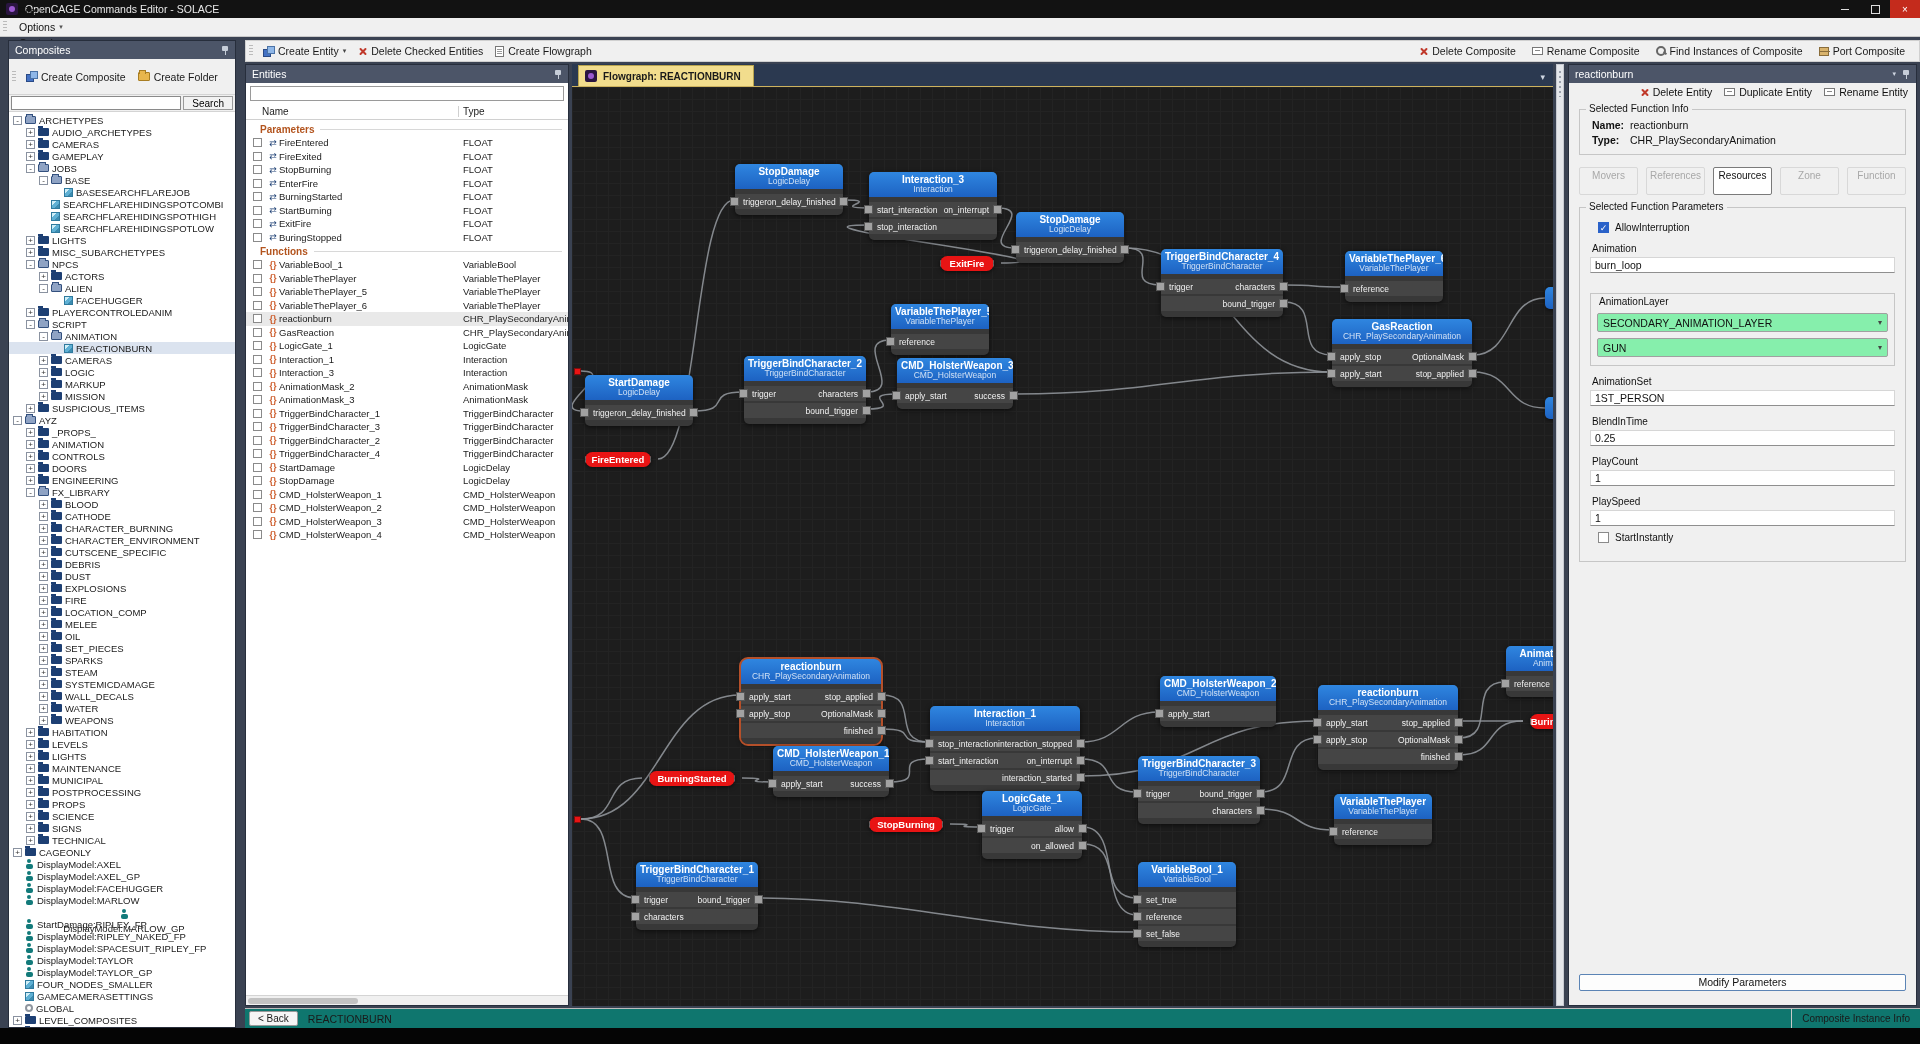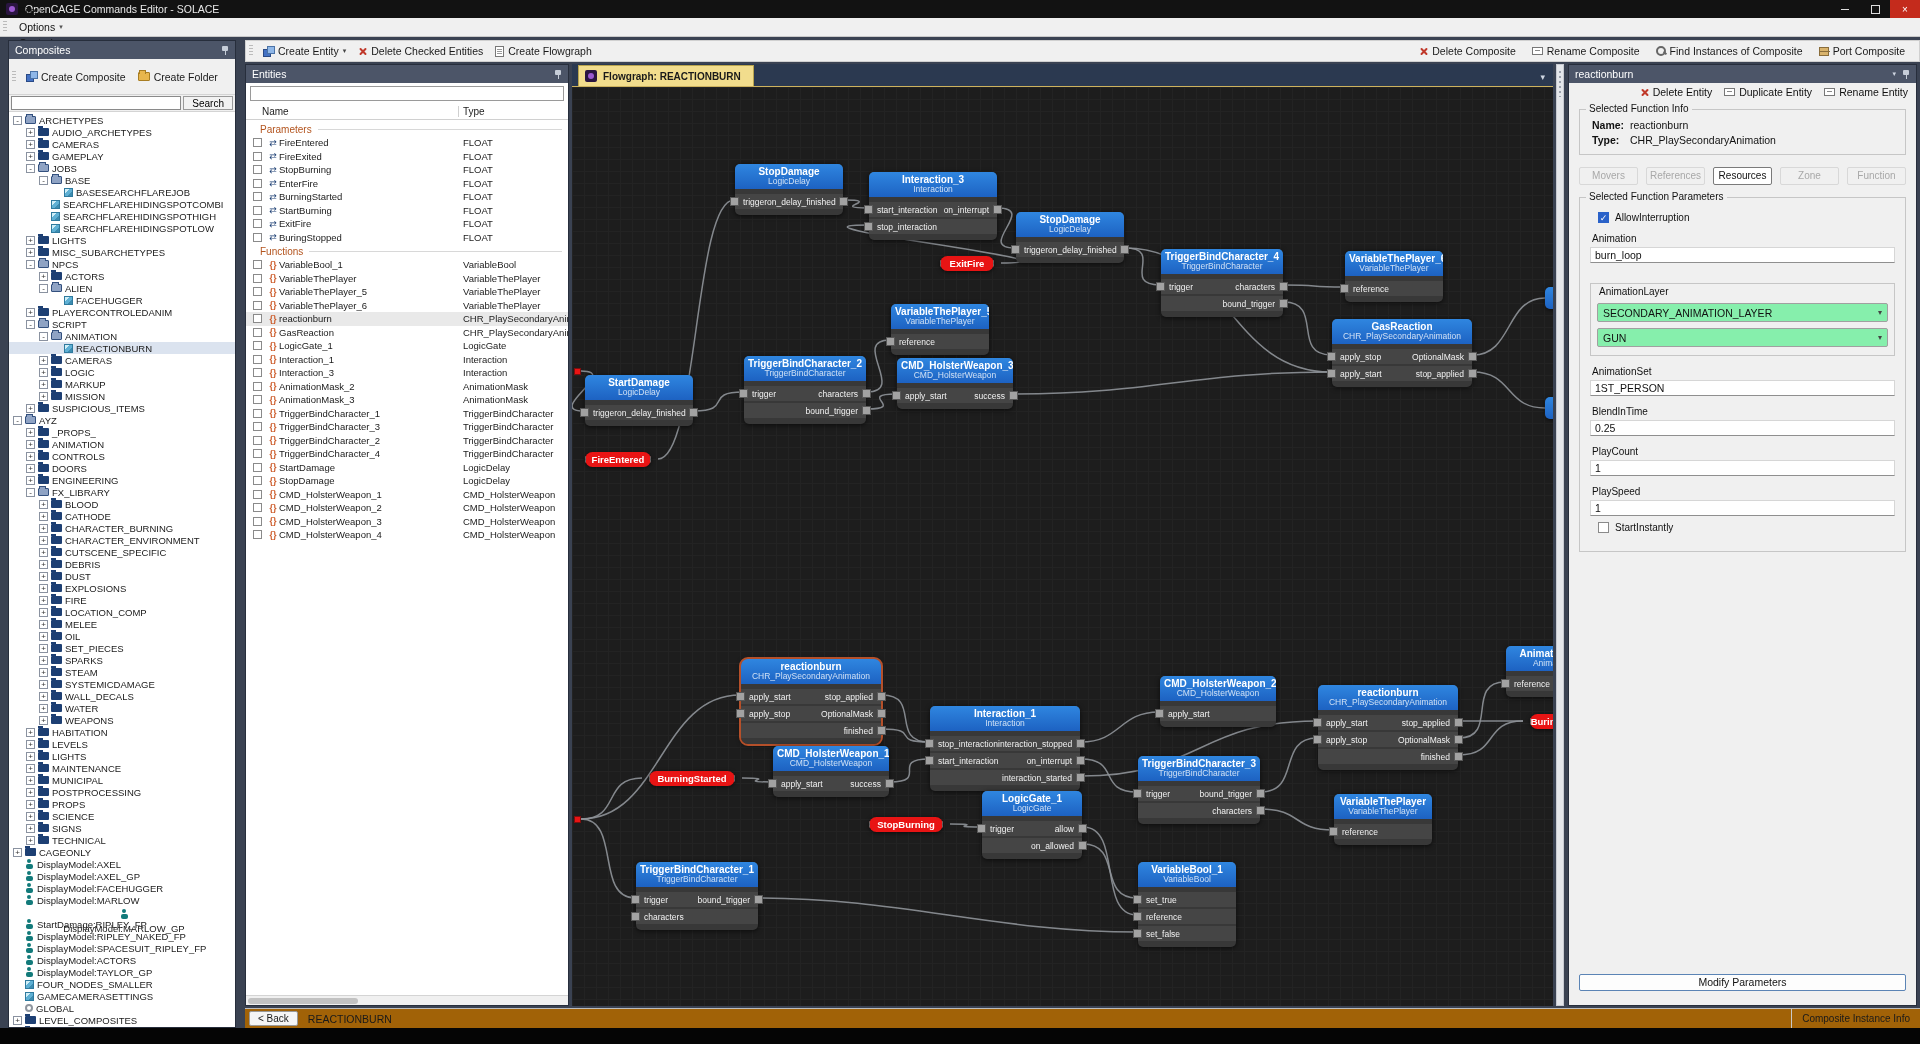--- a/index.html
+++ b/index.html
@@ -73,21 +73,21 @@
   #midtool .right{margin-left:auto;display:flex;align-items:center;gap:4px;padding-right:8px}
   
   #entities{left:245px;top:64px;width:324px;height:942px;display:flex;flex-direction:column}
   .filterrow{padding:3px 4px;background:#fff}
   .filterbox{width:100%;height:15px;border:1px solid #9a9a9a;background:#fff}
   .thead{display:flex;font-size:10px;color:#222;border-bottom:1px solid #d0d0d0;padding:2px 0}
   .thead .c1{width:212px;padding-left:16px}
   .thead .c2{flex:1;border-left:1px solid #d0d0d0;padding-left:4px}
   #erows{flex:1;overflow:hidden;padding-top:2px}
   .egroup{display:flex;align-items:center;gap:6px;height:14px;padding-left:14px}
-  .egroup span{font-size:10px;color:#b3541e;font-weight:normal}
+  .egroup span{font-size:10px;color:#b3541e;font-weight:bold}
   .egroup i{flex:1;height:1px;background:#d8d8d8;margin-right:6px}
   .erow{height:13.5px;display:flex;align-items:center;font-size:9.5px;color:#1a1a1a;white-space:nowrap}
   .erow.sel{background:#e9e9e9}
   .ecb{width:9px;height:9px;border:1px solid #8a8a8a;background:#fff;margin:0 5px 0 7px;flex:none}
   .eic{width:12px;flex:none;text-align:center;font-size:9px}
   .eic.swap{color:#1d3f73}
   .eic.braces{color:#cc5a28;font-weight:bold}
   .ename{width:184px;overflow:hidden}
   .etype{flex:1;overflow:hidden;color:#222}
   .hscroll{height:10px;background:#f0f0f0;border-top:1px solid #d4d4d4;position:relative}
@@ -122,37 +122,37 @@
   
   #inspector{left:1568px;top:64px;width:349px;height:942px;background:#f0f0f0;display:flex;flex-direction:column}
   #inspector .phead{flex:none}
   .iactions{display:flex;justify-content:flex-end;gap:12px;padding:3px 8px;font-size:10.5px;color:#111;background:#f0f0f0}
   .iact{display:flex;align-items:center;gap:4px}
   .gbox{position:relative;border:1px solid #c6c6c6;margin:8px 10px 0;padding:8px 8px 6px;background:#f0f0f0}
   .glabel{position:absolute;top:-7px;left:6px;background:#f0f0f0;padding:0 3px;font-size:10px;color:#111}
   .irow{font-size:10.5px;color:#111;padding:1px 0 2px 4px}
   .irow b{display:inline-block;width:38px;font-weight:bold}
   .itabs{display:flex;gap:8px;margin:12px 10px 0}
-  .itab{flex:1;height:18px;font-size:10px;text-align:center;line-height:16px;border:1px solid #d8d8d8;background:#f0f0f0;color:#a8a8a8;border-radius:2px}
+  .itab{flex:1;height:28px;font-size:10px;text-align:center;line-height:16px;border:1px solid #d8d8d8;background:#f0f0f0;color:#a8a8a8;border-radius:2px}
   .itab.active{background:#fff;border:1px solid #7a7a7a;color:#111}
   .params{margin-top:12px;padding-bottom:14px}
   .cbrow{display:flex;align-items:center;gap:6px;font-size:10px;color:#111;margin:6px 0 4px 10px}
   .cb{width:11px;height:11px;border:1px solid #8a8a8a;background:#fff;font-size:9px;line-height:10px;text-align:center;color:#fff;flex:none}
   .cb.checked{background:#2a62c9;border-color:#2a62c9}
   .field{margin:10px 2px 0 2px}
   .flabel{font-size:10px;color:#111;margin:0 0 3px 2px}
   .tinput{height:16px;background:#fff;border:1px solid #d6d6d6;border-bottom:1px solid #8f8f8f;font-size:10.5px;color:#111;padding:1px 4px;line-height:13px}
   .subbox{margin:20px 2px 0;padding:2px 6px 8px}
   .select{height:19px;background:#86efac;border:1px solid #a0a0a0;border-radius:2px;display:flex;align-items:center;justify-content:space-between;font-size:10.5px;color:#111;padding:0 5px;margin-top:6px}
   .select .car{font-size:8px;color:#444}
   .modify{position:absolute;left:10px;right:10px;bottom:14px;height:17px;border:1px solid #5b84b5;background:#fdfdfd;border-radius:2px;text-align:center;font-size:10.5px;line-height:15px;color:#111}
   .vsplit{position:absolute;left:1556px;top:64px;width:8px;height:942px;background:#e4e6ea;border:1px solid #c7cad1}
   .vsplit::after{content:"";position:absolute;left:2px;top:6px;width:2px;height:26px;background:repeating-linear-gradient(#9aa0ab 0 2px,transparent 2px 5px)}
   
-  #statusbar{position:absolute;left:245px;top:1008px;width:1675px;height:20px;background:#a16207;border-top:1px solid #bdbdbd;display:flex;align-items:center;font-size:10px;color:#1a1a1a}
+  #statusbar{position:absolute;left:245px;top:1008px;width:1675px;height:20px;background:#0f766e;border-top:1px solid #bdbdbd;display:flex;align-items:center;font-size:10px;color:#1a1a1a}
   .backbtn{margin-left:4px;border:1px solid #9a9a9a;background:#f5f5f5;padding:1px 8px;border-radius:2px}
   .ctxname{margin-left:10px;font-size:10.5px}
   .srlabel{margin-left:auto;padding:0 10px;border-left:1px solid #c9c9c9;height:100%;display:flex;align-items:center}
   .bottomstrip{position:absolute;left:0;top:1028px;width:1920px;height:16px;background:#050505}
 </style>
 </head>
 <body>
 
 <div class="screen">
 
@@ -551,21 +551,21 @@
           <span>DisplayModel:RIPLEY_NAKED_FP</span>
         </div>
         <div class="trow" style="padding-left: 4px;">
           <span style="width: 9px;"></span>
           <span class="iperson"></span>
           <span>DisplayModel:SPACESUIT_RIPLEY_FP</span>
         </div>
         <div class="trow" style="padding-left: 4px;">
           <span style="width: 9px;"></span>
           <span class="iperson"></span>
-          <span>DisplayModel:ACTORS</span>
+          <span>DisplayModel:TAYLOR</span>
         </div>
         <div class="trow" style="padding-left: 4px;">
           <span style="width: 9px;"></span>
           <span class="iperson"></span>
           <span>DisplayModel:TAYLOR_GP</span>
         </div>
         <div class="trow" style="padding-left: 4px;">
           <span style="width: 9px;"></span>
           <span class="icube"></span>
           <span>FOUR_NODES_SMALLER</span>

